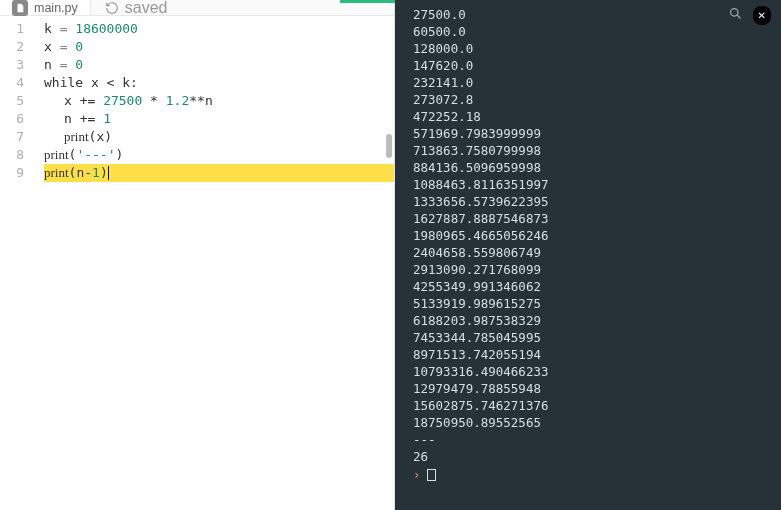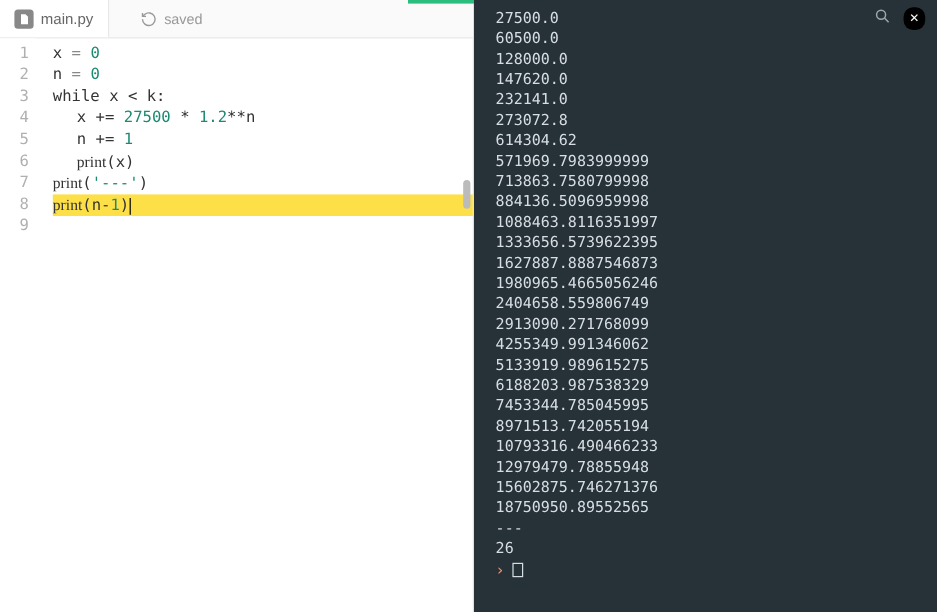--- a/index.html
+++ b/index.html
@@ -11,28 +11,27 @@
     overflow: hidden;
     position: relative;
   }
   .left-pane {
     width: 395px;
     display: flex;
     flex-direction: column;
     border-right: 1px solid #e0e0e0;
   }
   .tabbar {
-    height: 32px;
+    height: 16px;
     display: flex;
     align-items: center;
     border-bottom: 1px solid #e8e8e8;
     font-size: 12.5px;
     color: #666;
     background: #fafafa;
-    gap: 12px;
   }
   .tab {
     padding: 0 12px;
     height: 100%;
     display: flex;
     align-items: center;
     gap: 6px;
     background: #fff;
     border-right: 1px solid #e8e8e8;
   }
@@ -42,21 +41,21 @@
     border-radius: 3px;
     display: flex; align-items: center; justify-content: center;
   }
   .file-icon svg { width: 10px; height: 10px; fill: #fff; }
   .saved-area {
     display: flex;
     align-items: center;
     gap: 6px;
     padding-left: 14px;
     color: #999;
-    font-size: 12px;
+    font-size: 16px;
   }
   .undo-icon { width: 14px; height: 14px; }
   .undo-icon svg { stroke: #999; fill: none; stroke-width: 2; }
   .editor {
     flex: 1;
     display: flex;
     font-family: "Consolas", "Menlo", monospace;
     font-size: 13px;
     line-height: 18px;
     position: relative;
@@ -177,20 +176,21 @@
       <div>2</div>
       <div>3</div>
       <div>4</div>
       <div>5</div>
       <div>6</div>
       <div>7</div>
       <div>8</div>
       <div>9</div>
     </div>
     <div class="code">
+      <div class="code-line"><span class="kw">k</span><span class="op"> = </span><span class="num">18600000</span></div>
       <div class="code-line"><span class="kw">x</span><span class="op"> = </span><span class="num">0</span></div>
       <div class="code-line"><span class="kw">n</span><span class="op"> = </span><span class="num">0</span></div>
       <div class="code-line"><span class="kw">while </span><span>x &lt; k:</span></div>
       <div class="code-line"><span class="indent2"></span><span>x += </span><span class="num">27500</span><span> * </span><span class="num">1.2</span><span>**n</span></div>
       <div class="code-line"><span class="indent2"></span><span>n += </span><span class="num">1</span></div>
       <div class="code-line"><span class="indent2"></span><span class="fn">print</span><span>(x)</span></div>
       <div class="code-line"><span class="fn">print</span><span>(</span><span class="str">'---'</span><span>)</span></div>
       <div class="code-line active"><span class="fn">print</span><span>(n-</span><span class="num">1</span><span>)</span><span class="caret"></span></div>
       <div class="scrollthumb"></div>
     </div>
@@ -207,21 +207,21 @@
     </span>
     <span class="badge">✕</span>
   </div>
   <div id="console-lines">
       <div class="out-line">27500.0</div>
       <div class="out-line">60500.0</div>
       <div class="out-line">128000.0</div>
       <div class="out-line">147620.0</div>
       <div class="out-line">232141.0</div>
       <div class="out-line">273072.8</div>
-      <div class="out-line">614304.62</div>
+      <div class="out-line">472252.18</div>
       <div class="out-line">571969.7983999999</div>
       <div class="out-line">713863.7580799998</div>
       <div class="out-line">884136.5096959998</div>
       <div class="out-line">1088463.8116351997</div>
       <div class="out-line">1333656.5739622395</div>
       <div class="out-line">1627887.8887546873</div>
       <div class="out-line">1980965.4665056246</div>
       <div class="out-line">2404658.559806749</div>
       <div class="out-line">2913090.271768099</div>
       <div class="out-line">4255349.991346062</div>

